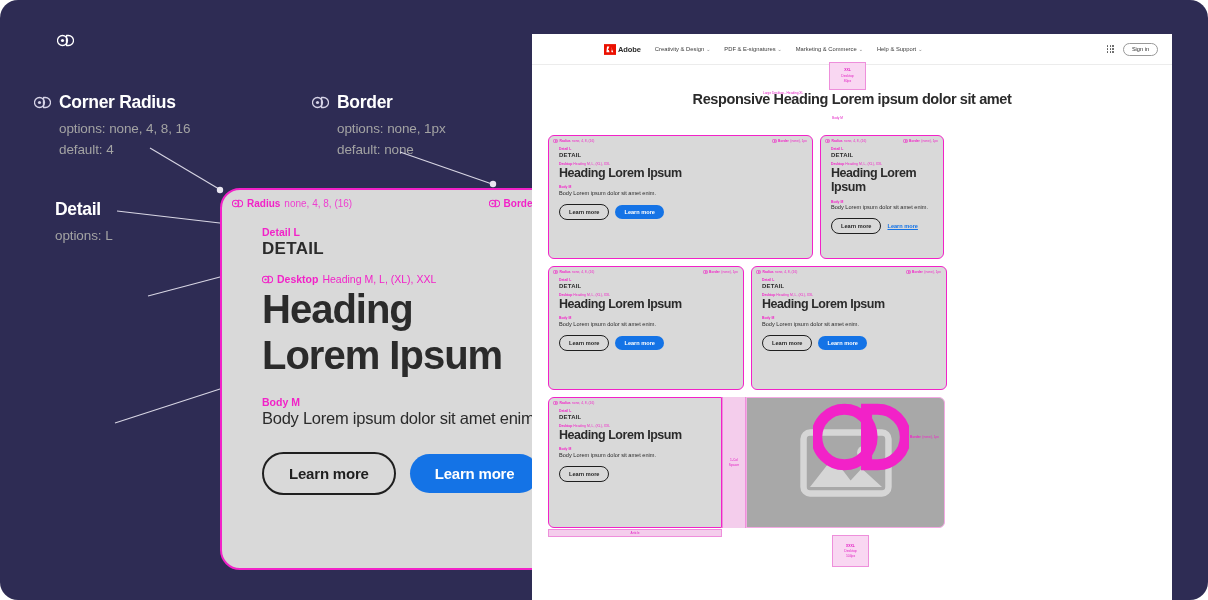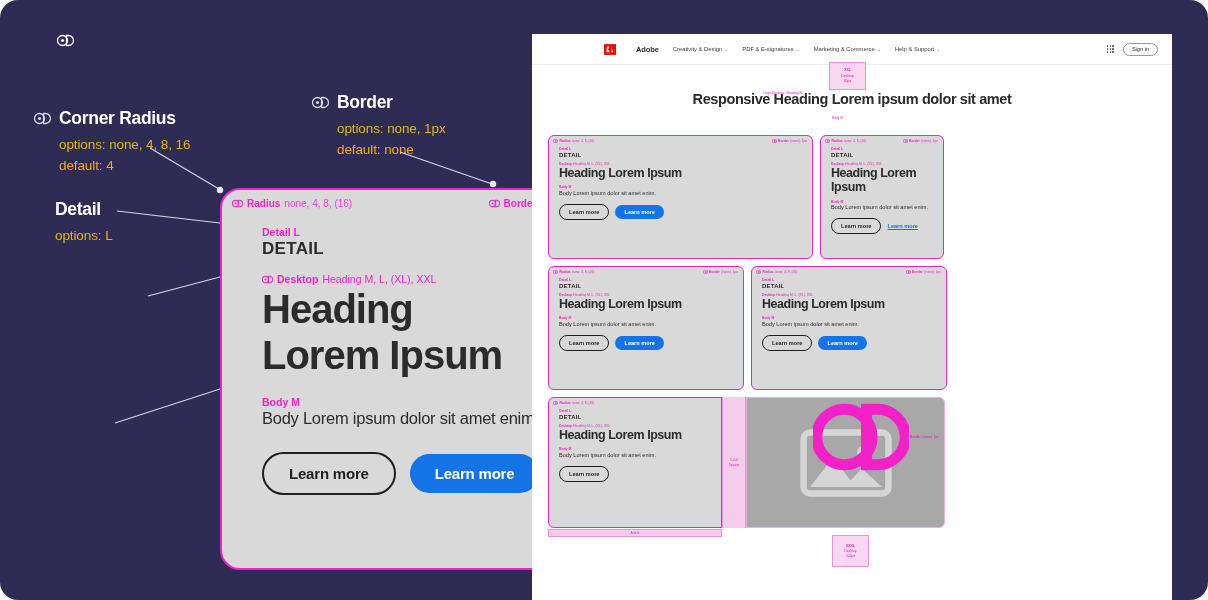--- a/index.html
+++ b/index.html
@@ -26,21 +26,21 @@
   }
 
   .annot-block { position: absolute; color: #ffffff; }
   .annot-head {
     display: flex; align-items: center; gap: 8px;
     font-size: 17.5px; font-weight: bold; letter-spacing: -0.3px;
     margin-bottom: 6px;
   }
   .annot-head.noicon { padding-left: 0; }
   .annot-line {
-    font-size: 13.5px; color: #eab308; line-height: 1.52;
+    font-size: 13.5px; color: #a3a3a3; line-height: 1.52;
     font-weight: 400; letter-spacing: -0.1px;
   }
 
   
   .vmode { display: inline-block; width: 17px; height: 13px; position: relative; flex: 0 0 auto; }
   .vmode svg { display: block; }
 
   
   #main-card {
     position: absolute; left: 220px; top: 188px;
@@ -96,21 +96,21 @@
     position: absolute; left: 532px; top: 34px;
     width: 640px; height: 566px;
     background: #ffffff;
     overflow: hidden;
   }
   #nav {
     height: 31px; display: flex; align-items: center;
     padding: 0 14px 0 72px; gap: 14px;
     border-bottom: 1px solid #ececec;
   }
-  .adobe-logo { display: flex; align-items: center; gap: 20px; }
+  .adobe-logo { display: flex; align-items: center; gap: 2px; }
   .adobe-mark { width: 12px; height: 11px; }
   .adobe-word { font-size: 7.5px; font-weight: bold; color: #2b2b2b; letter-spacing: -0.1px; }
   .nav-item {
     font-size: 5.8px; color: #3a3a3a; display: flex; align-items: center; gap: 2px;
     white-space: nowrap; cursor: pointer;
   }
   .nav-caret { font-size: 5px; opacity: .75; }
   .nav-right { margin-left: auto; display: flex; align-items: center; gap: 9px; }
   .grid-icon { display: grid; grid-template-columns: repeat(3,1.6px); gap: 1.2px; }
   .grid-icon i { width: 1.6px; height: 1.6px; background: #555; border-radius: 50%; display: block; }
@@ -191,21 +191,21 @@
   <div class="annot-title">
     <span class="vmode">
       <svg viewBox="0 0 17 13" width="17" height="13" aria-hidden="true">
         <circle cx="5.5" cy="6.5" r="5" fill="none" stroke="#ffffff" stroke-width="1.3"></circle>
         <circle cx="5.5" cy="6.5" r="1.6" fill="#ffffff"></circle>
         <path d="M9.5 1.5 h2 a5 5 0 0 1 0 10 h-2 z" fill="none" stroke="#ffffff" stroke-width="1.3" stroke-linejoin="round"></path>
       </svg>
     </span>
   </div>
 
-  <div class="annot-block" style="left:34px; top:108px;">
+  <div class="annot-block" style="left:34px; top:92px;">
     <div class="annot-head">
       <span class="vmode">
         <svg viewBox="0 0 17 13" width="17" height="13">
             <circle cx="5.5" cy="6.5" r="5" fill="none" stroke="#d6d3e6" stroke-width="1.3"></circle>
             <circle cx="5.5" cy="6.5" r="1.6" fill="#d6d3e6"></circle>
             <path d="M9.5 1.5 h2 a5 5 0 0 1 0 10 h-2 z" fill="none" stroke="#d6d3e6" stroke-width="1.3" stroke-linejoin="round"></path>
           </svg>
       </span>
       <span>Corner Radius</span>
     </div>

